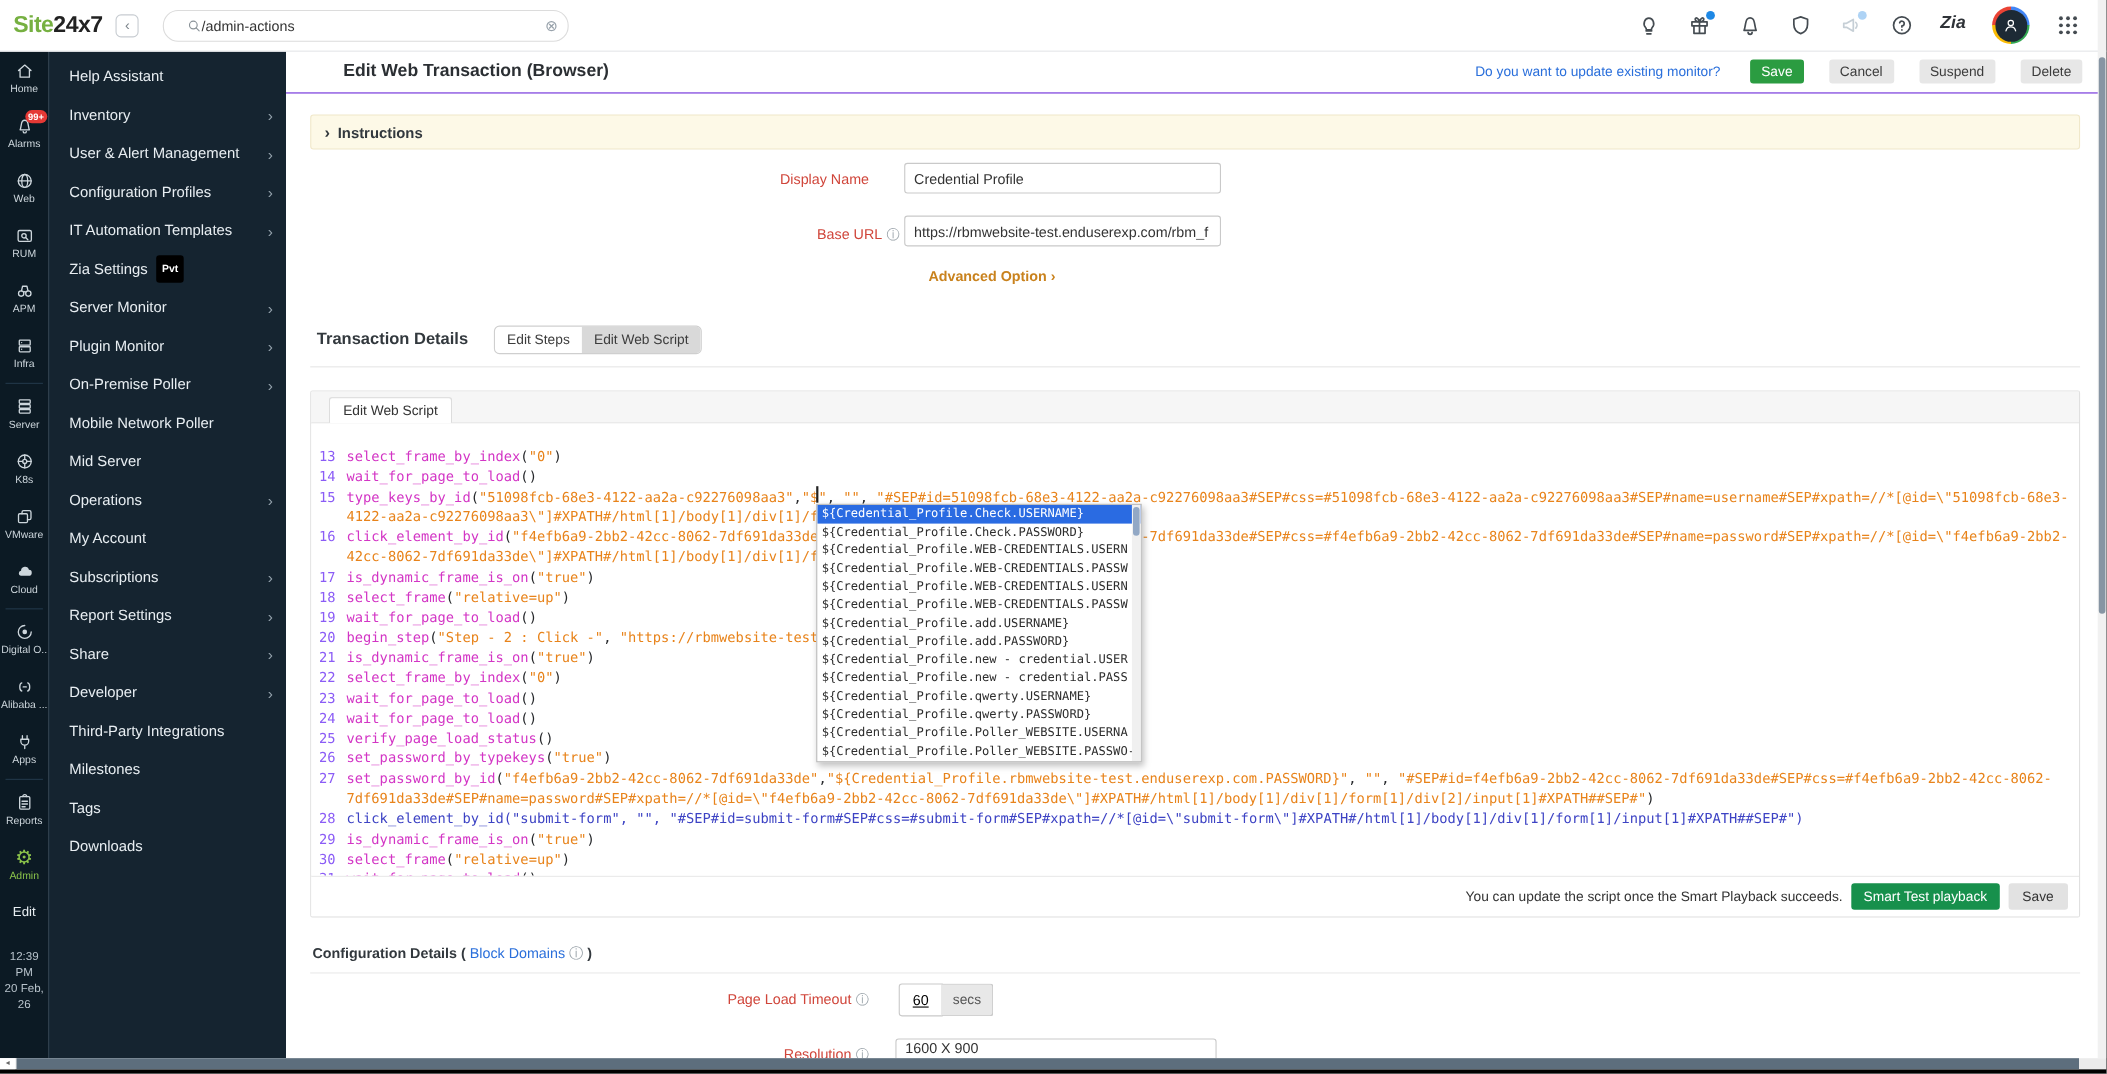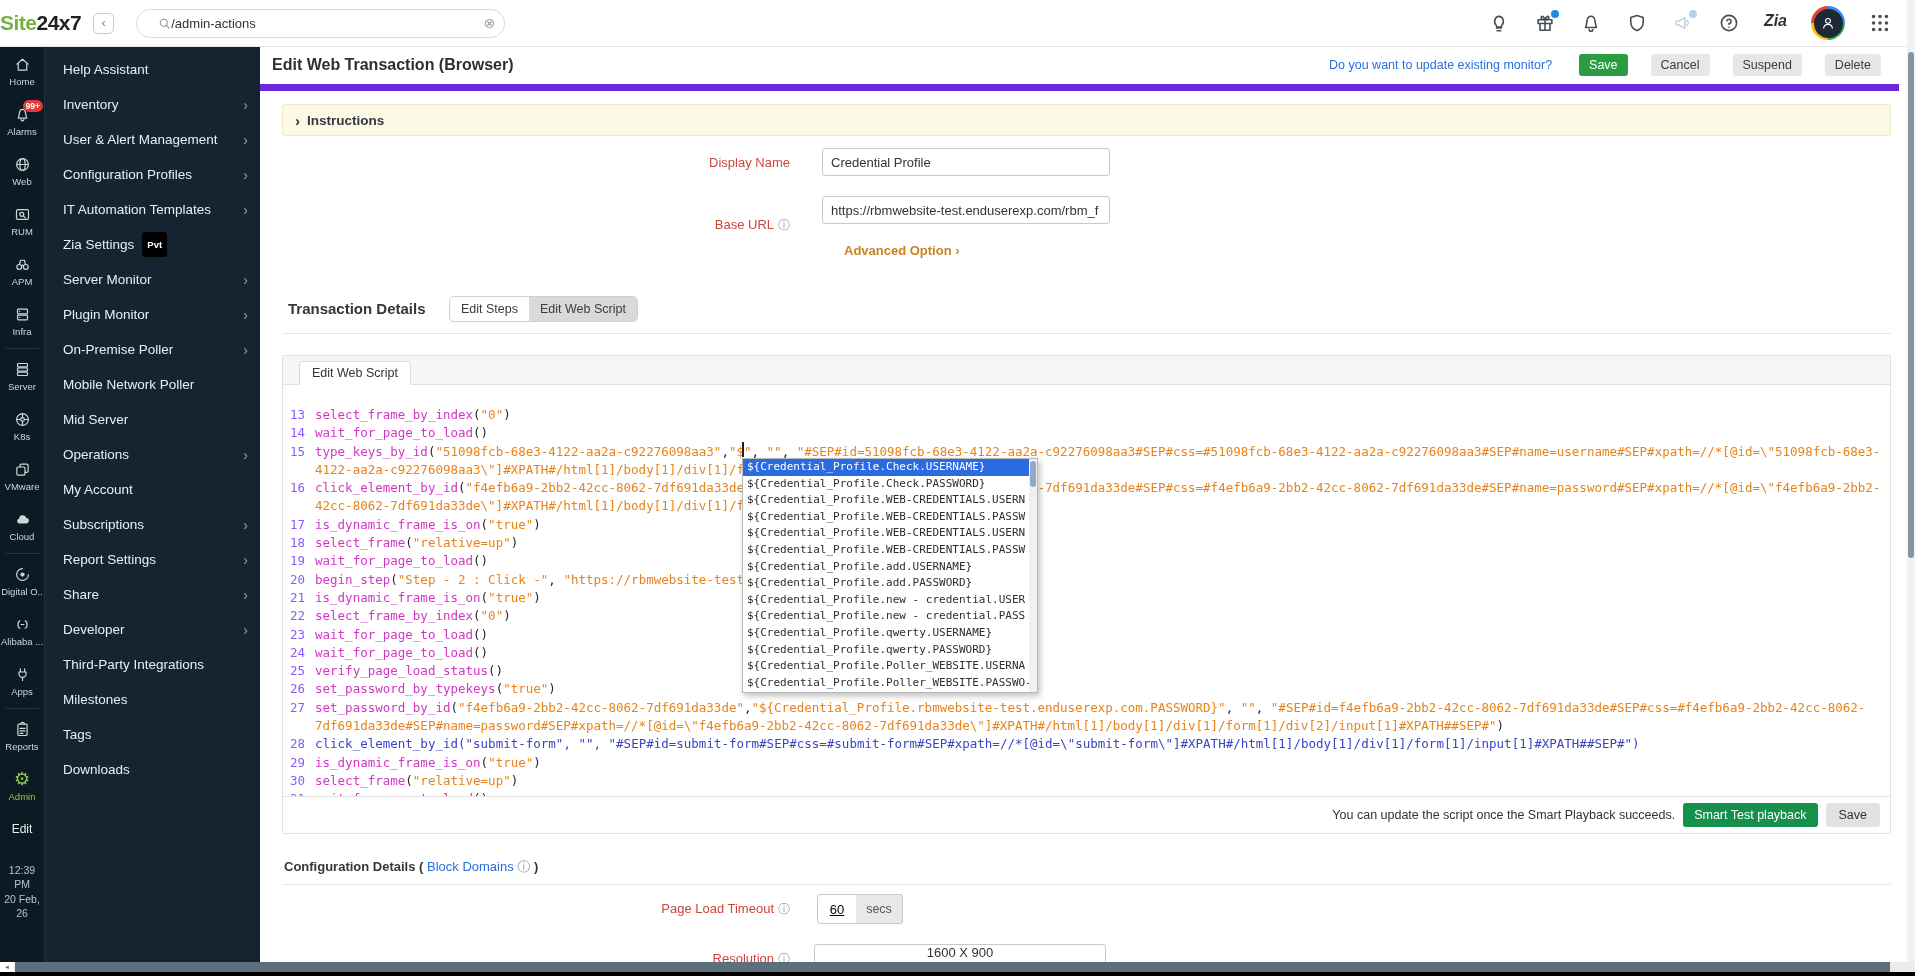--- a/index.html
+++ b/index.html
@@ -2,21 +2,21 @@
 <html style="--brand-green: #76b041; --save-green: #2b9c41; --playback-green: #17904c; --link-blue: #2a6fdb; --label-red: #d0453a; --amber: #c9821d; --active-green: #8bc34a; --badge-red: #e53935; --sidebar-rail-bg: #0c1a24; --sidebar-panel-bg: #152430; --code-function: #d335c5; --code-string: #e8831a; --code-plain: #26282b; --code-blue: #3d43c4; --dropdown-selected-bg: #2a6be2;"><head>
 <meta charset="utf-8">
 <style>
   html,body{margin:0;padding:0;background:#000;}
   .app{position:relative;width:1915px;height:976px;background:#fff;overflow:hidden;
        font-family:"Liberation Sans",sans-serif;color:#333;}
 
   
   .topbar{position:absolute;left:0;top:0;width:100%;height:46px;background:#fff;
           border-bottom:1px solid #e4e6e8;display:flex;align-items:center;z-index:30;}
-  .logo{font-size:21px;font-weight:800;letter-spacing:-0.5px;white-space:nowrap;}
+  .logo{margin-left:12px;font-size:21px;font-weight:800;letter-spacing:-0.5px;white-space:nowrap;}
   .logo .lg-a{color:var(--brand-green);} .logo .lg-b{color:#222;}
   .collapse-btn{margin-left:12px;width:19px;height:19px;border:1px solid #c7ccd1;border-radius:5px;
           color:#7c858c;font-size:13px;line-height:17px;text-align:center;cursor:pointer;}
   .search-box{margin-left:22px;width:367px;height:27px;border:1px solid #dcdcdc;border-radius:14px;
           display:flex;align-items:center;background:#fff;}
   .search-box svg{width:15px;height:15px;margin-left:10px;color:#8a9298;flex:0 0 auto;}
   .search-box input{border:none;outline:none;flex:1;font-size:13px;color:#333;margin-left:7px;
           font-family:"Liberation Sans",sans-serif;background:transparent;}
   .search-clear{margin-right:9px;color:#98a2ab;font-size:14px;cursor:pointer;}
   .tb-right{position:absolute;right:24px;top:0;height:46px;display:flex;align-items:center;gap:24px;}
@@ -55,22 +55,22 @@
   .rail-clock{position:absolute;left:0;bottom:42px;width:100%;text-align:center;color:#b9c4cc;
         font-size:10.5px;line-height:1.35;}
 
   .menu-item{position:relative;height:35px;display:flex;align-items:center;padding-left:18px;
         color:#e8eef2;font-size:13.5px;cursor:pointer;}
   .menu-item .chev{position:absolute;right:12px;color:#93a1ab;font-size:14px;}
   .mbadge{margin-left:8px;background:#000000;color:#fff;font-size:9.5px;padding:7px 5px;
         border-radius:3px;font-weight:700;}
 
   
-  .page-header{position:absolute;left:0;top:0;right:16px;height:38px;border-bottom:7px solid #6d28d9;
-        display:flex;align-items:center;}
+  .page-header{position:absolute;left:0;top:0;right:4px;height:38px;border-bottom:1px solid #6d28d9;
+        display:flex;align-items:center;padding-left:40px;}
   .page-title{margin-left:12px;font-size:16px;font-weight:700;color:#2b2f33;}
   .ph-right{position:absolute;right:18px;display:flex;align-items:center;gap:23px;}
   .upd-link{color:var(--link-blue);font-size:12.5px;cursor:pointer;margin-right:4px;}
   .btn{font-size:12.5px;padding:4px 10px;border-radius:3px;border:none;cursor:pointer;
         font-family:"Liberation Sans",sans-serif;}
   .btn.green{background:var(--save-green);color:#fff;}
   .btn.gray{background:#e7e7e7;color:#3c3c3c;}
 
   
   .instr-bar{position:absolute;left:22px;right:24px;top:58px;height:30px;background:#fdf9e7;
@@ -120,21 +120,21 @@
   .cfg-hr{position:absolute;left:22px;right:24px;top:838px;border-top:1px solid #e9e9e9;}
   .plt-label{top:848px;}
   .plt-input{position:absolute;left:557px;top:848px;width:40px;height:30px;border:1px solid #c9c9c9;
         border-radius:3px 0 0 3px;font-size:13px;text-align:center;box-sizing:border-box;
         font-family:"Liberation Sans",sans-serif;text-decoration:underline;}
   .plt-unit{position:absolute;left:596px;top:848px;width:47px;height:30px;background:#e8e8e8;
         border:1px solid #c9c9c9;border-left:none;border-radius:0 3px 3px 0;font-size:12.5px;color:#555;
         display:flex;align-items:center;justify-content:center;box-sizing:border-box;}
   .res-label{top:898px;}
   .res-select{position:absolute;left:554px;top:898px;width:292px;height:30px;border:1px solid #c9c9c9;
-        border-radius:3px;font-size:13px;color:#333;display:flex;align-items:center;
+        border-radius:3px;font-size:13px;color:#333;display:flex;
         padding:0 8px;box-sizing:border-box;cursor:pointer;background:#fff;flex-direction:column;}
   .res-select .caret{margin-left:auto;color:#666;font-size:11px;}
 
   
   .dropdown{position:absolute;left:742px;top:458px;width:294px;height:233px;background:#fff;
         border:1px solid #b9b9b9;box-shadow:2px 3px 6px rgba(0,0,0,.25);z-index:40;overflow:hidden;}
   .ac-item{height:16.6px;line-height:16.6px;font-family:"DejaVu Sans Mono",monospace;font-size:11px;
         color:#2d2d2d;padding-left:4px;white-space:pre;overflow:hidden;cursor:pointer;}
   .ac-item.selected{background:var(--dropdown-selected-bg);color:#fff;}
   .ac-scroll{position:absolute;right:0;top:0;width:8px;height:100%;background:#f0f0f0;}
@@ -429,21 +429,21 @@
       <div class="instr-bar">
         <span class="chev">›</span>
         <span class="txt">Instructions</span>
       </div>
 
       <div class="f-label" style="top:102px;">
         <span>Display Name</span>
       </div>
       <input class="f-input" style="top: 102px;" value="Credential Profile">
 
-      <div class="f-label" style="top:164px;">
+      <div class="f-label" style="top:152px;padding-left:28px;">
         <span>Base URL</span><span class="info">ⓘ</span>
       </div>
       <input class="f-input" style="top: 150px;" value="https://rbmwebsite-test.enduserexp.com/rbm_f">
 
       <div class="adv-link">
         <span>Advanced Option</span> <span>›</span>
       </div>
 
       <div class="trans-heading">Transaction Details</div>
       <div class="seg">

